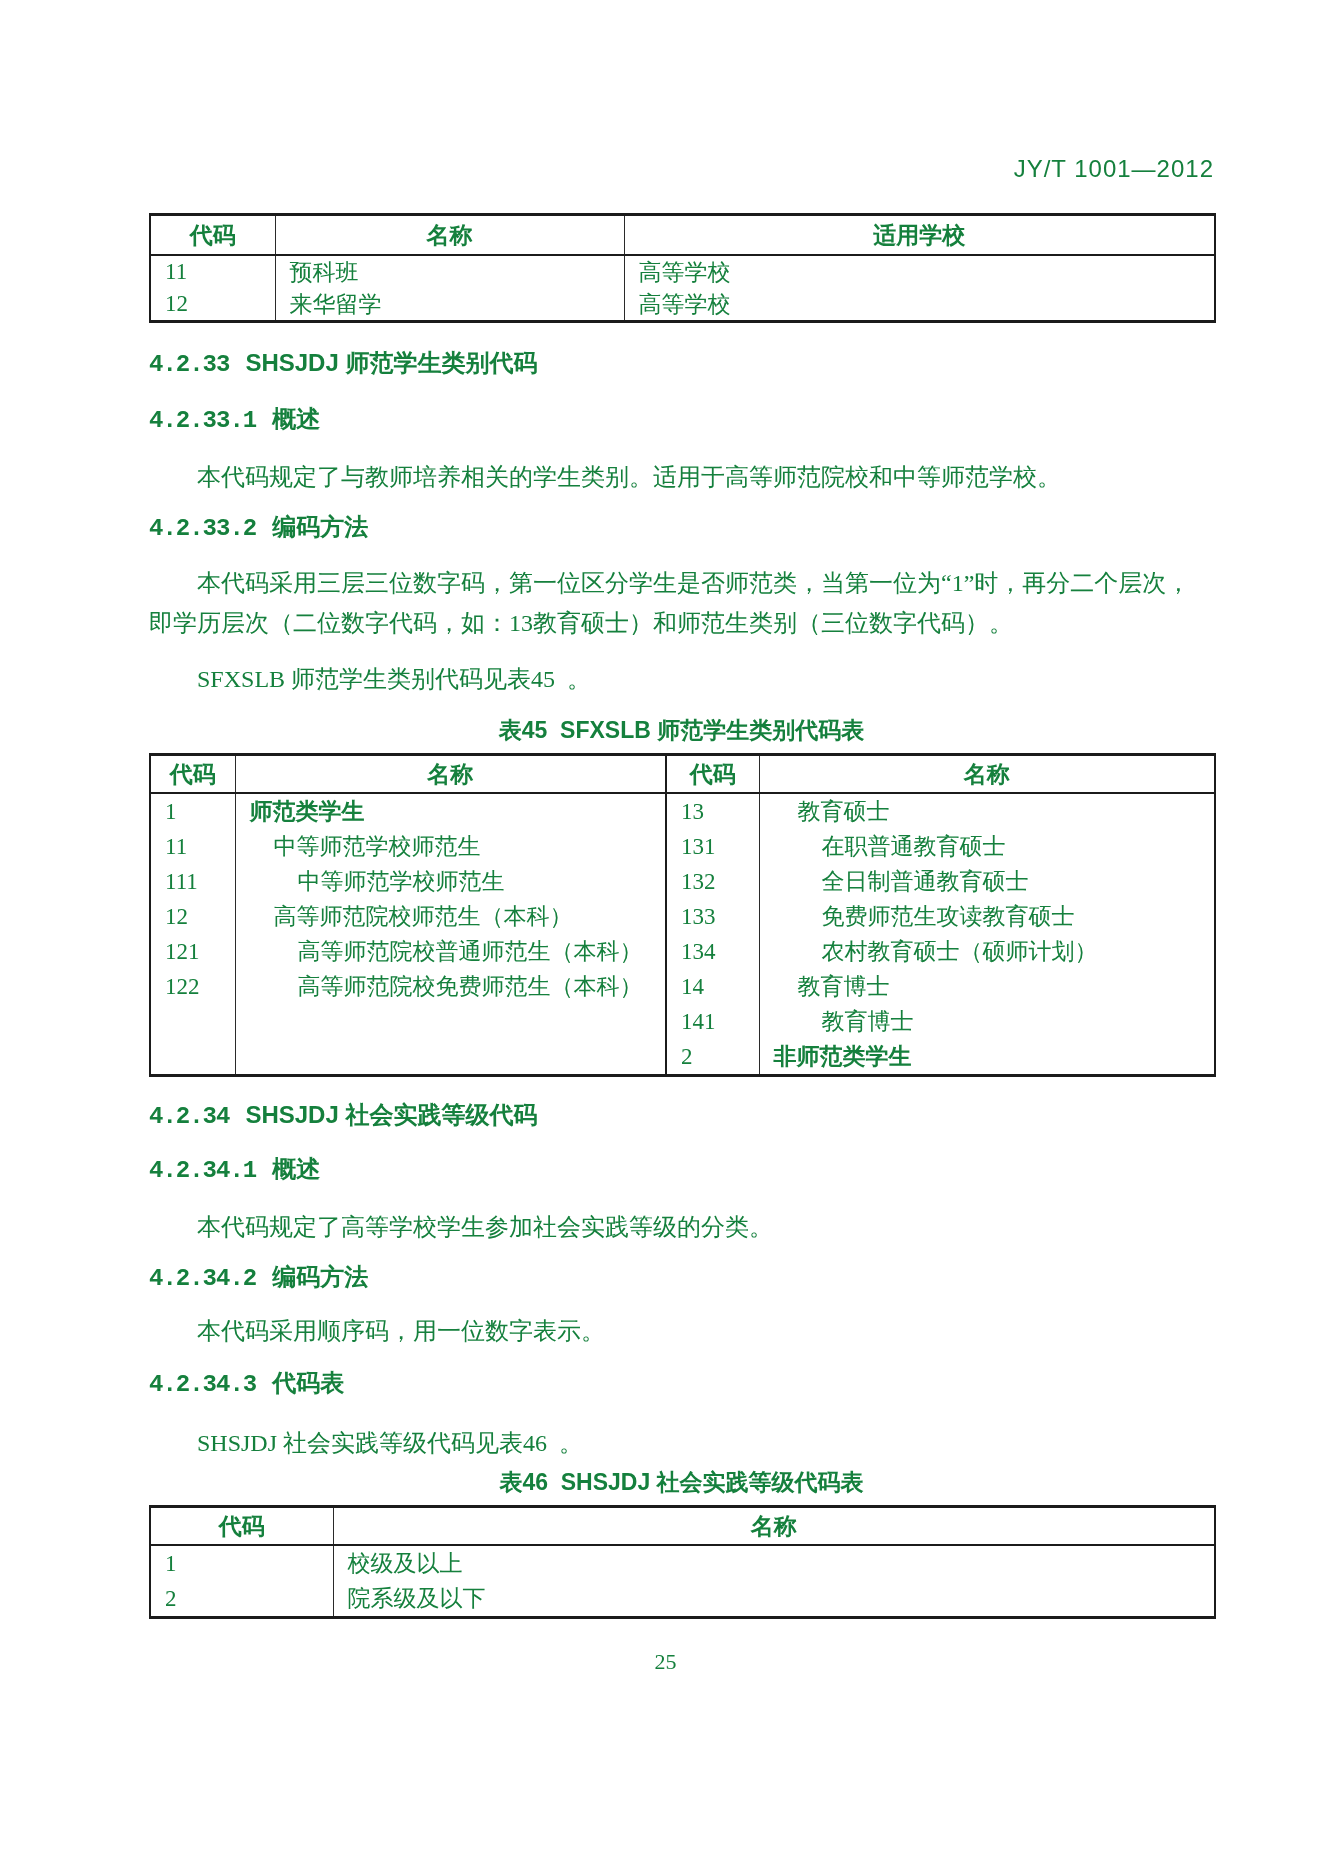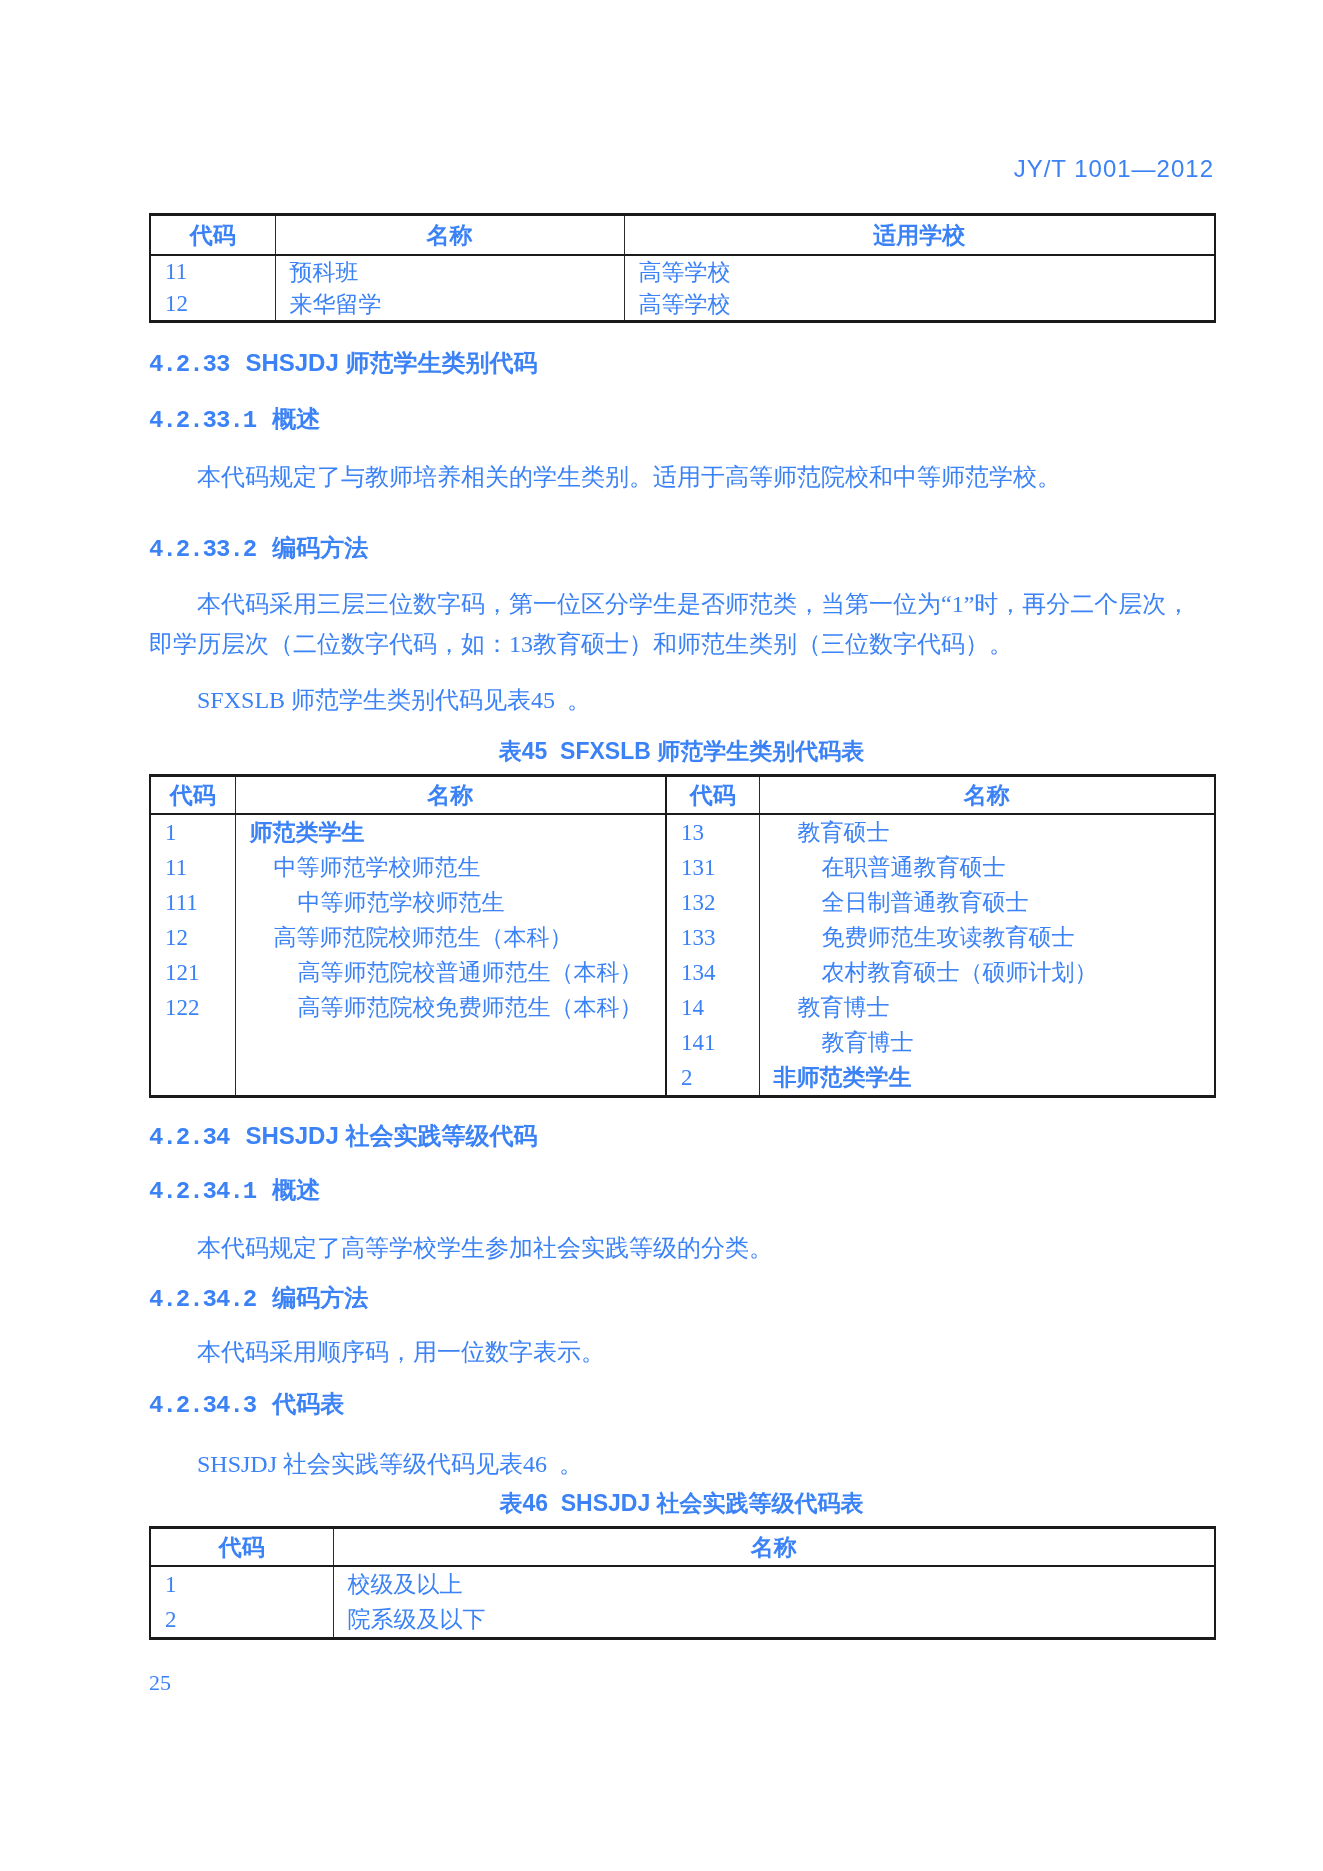--- a/index.html
+++ b/index.html
@@ -1,18 +1,18 @@
 <!DOCTYPE html>
 <html><head>
 <meta charset="utf-8">
 <style>
   html,body{margin:0;padding:0;background:#e8e8e8;}
   .page{
     position:relative;width:1323px;height:1871px;background:#ffffff;
-    font-family:"Liberation Serif","DejaVu Serif",serif;color:#3b82f6;
+    font-family:"Liberation Serif","DejaVu Serif",serif;color:#15803d;
     overflow:hidden;margin:0 auto;
   }
   .content{position:absolute;left:149px;top:0;width:1065px;}
   .doc-number{
     margin-top:155px;text-align:right;font-size:24px;line-height:28px;
     font-family:"Liberation Sans","DejaVu Sans",sans-serif;letter-spacing:1px;
   }
   table{border-collapse:collapse;table-layout:fixed;width:1065px;}
   table{border-left:2px solid #1b1b1b;border-right:2px solid #1b1b1b;padding-left:34px;}
   .std-table{border-top:3px solid #1b1b1b;border-bottom:3px solid #1b1b1b;}
@@ -41,41 +41,41 @@
     font-size:24px;line-height:28px;margin:0;white-space:pre-wrap;
   }
   .hnum{font-family:"Liberation Mono","DejaVu Sans Mono",monospace;margin-right:16px;letter-spacing:-1px;}
   p{
     margin:0;font-size:24px;line-height:40px;text-indent:48px;
     white-space:pre-wrap;
   }
   .h-433{margin-top:26px;}
   .h-4331{margin-top:26px;}
   .p-4331{margin-top:22px;}
-  .h-4332{margin-top:37px;}
+  .h-4332{margin-top:16px;}
   .p-4332{margin-top:20px;}
   .h-4333{margin-top:16px;}
   .p-4333{margin-top:16px;}
   .cap45{margin-top:16px;}
   .tb45{margin-top:8px;}
   .h-434{margin-top:24px;}
   .h-4341{margin-top:24px;}
   .p-4341{margin-top:22px;}
   .h-4342{margin-top:16px;}
   .p-4342{margin-top:18px;}
   .h-4343{margin-top:18px;}
   .p-4343{margin-top:24px;}
   .cap46{margin-top:4px;}
   .tb46{margin-top:8px;}
   .caption{
     font-family:"Liberation Sans","DejaVu Sans",sans-serif;font-weight:700;
     font-size:23px;line-height:30px;text-align:center;white-space:pre-wrap;
   }
   .page-number{
-    margin-top:30px;text-align:left;padding-right:32px;
+    margin-top:30px;text-align:center;padding-right:32px;
     font-size:22px;line-height:26px;
   }
 </style>
 </head>
 <body>
 
 <div class="page">
   <div class="content">
 
     <div class="doc-number">JY/T 1001—2012</div>

